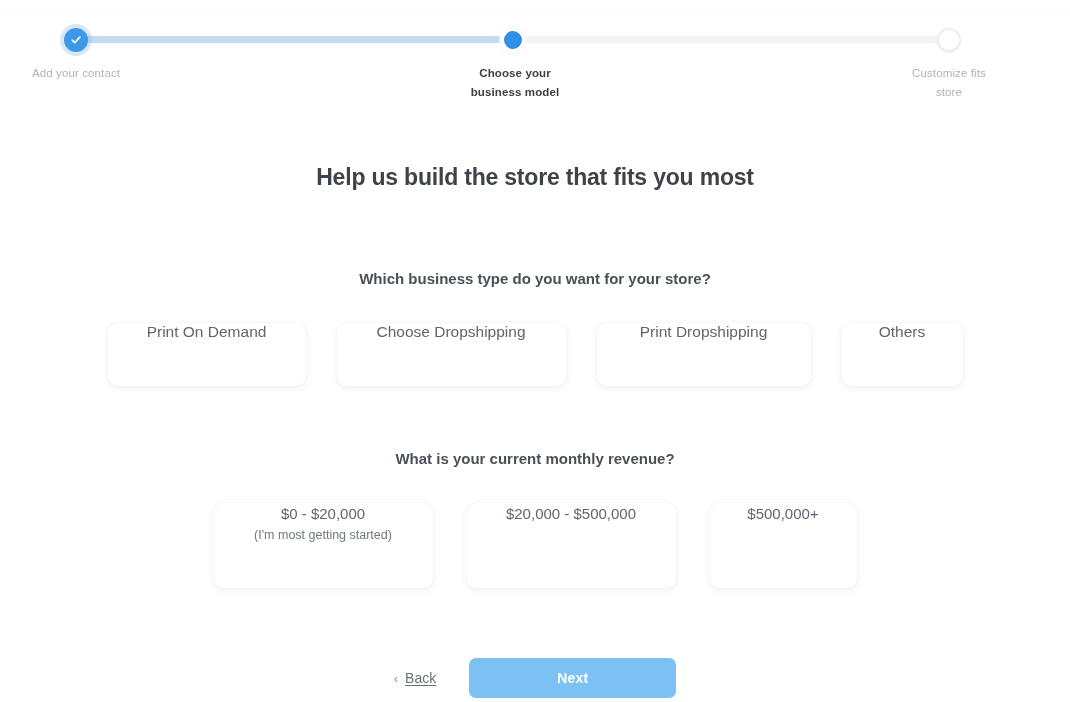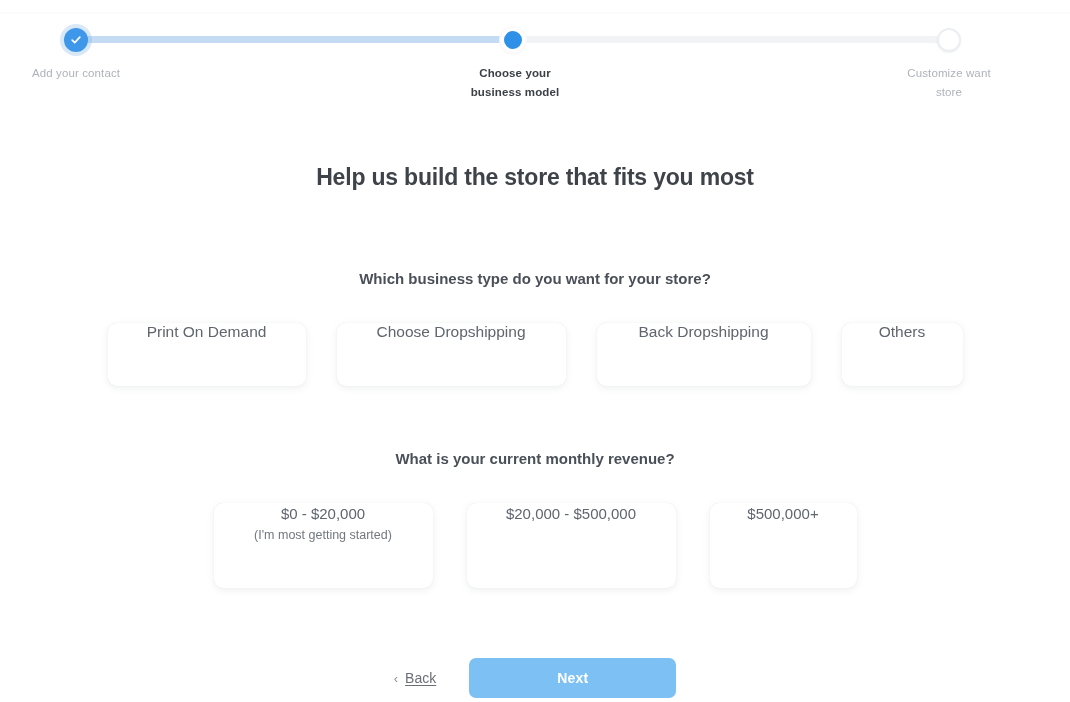--- a/index.html
+++ b/index.html
@@ -282,38 +282,38 @@
     <div class="node node-todo"></div>
 
     <div class="step-label step1">Add your contact</div>
 
     <div class="step-label step2">
       <span>Choose your</span><br>
       <span>business model</span>
     </div>
 
     <div class="step-label step3">
-      <span>Customize want</span><br>
+      <span>Customize fits</span><br>
       <span>store</span>
     </div>
   </div>
 
   <h1 class="headline">Help us build the store that fits you most</h1>
 
   <div class="question q1">Which business type do you want for your store?</div>
 
   <div class="options-row row-business">
     <div class="card card-business cw-0">
       <span class="card-title">Print On Demand</span>
     </div>
     <div class="card card-business cw-1">
       <span class="card-title">Choose Dropshipping</span>
     </div>
     <div class="card card-business cw-2">
-      <span class="card-title">Back Dropshipping</span>
+      <span class="card-title">Print Dropshipping</span>
     </div>
     <div class="card card-business cw-3">
       <span class="card-title">Others</span>
     </div>
   </div>
 
   <div class="question q2">What is your current monthly revenue?</div>
 
   <div class="options-row row-revenue">
     <div class="card card-revenue rw-0">

